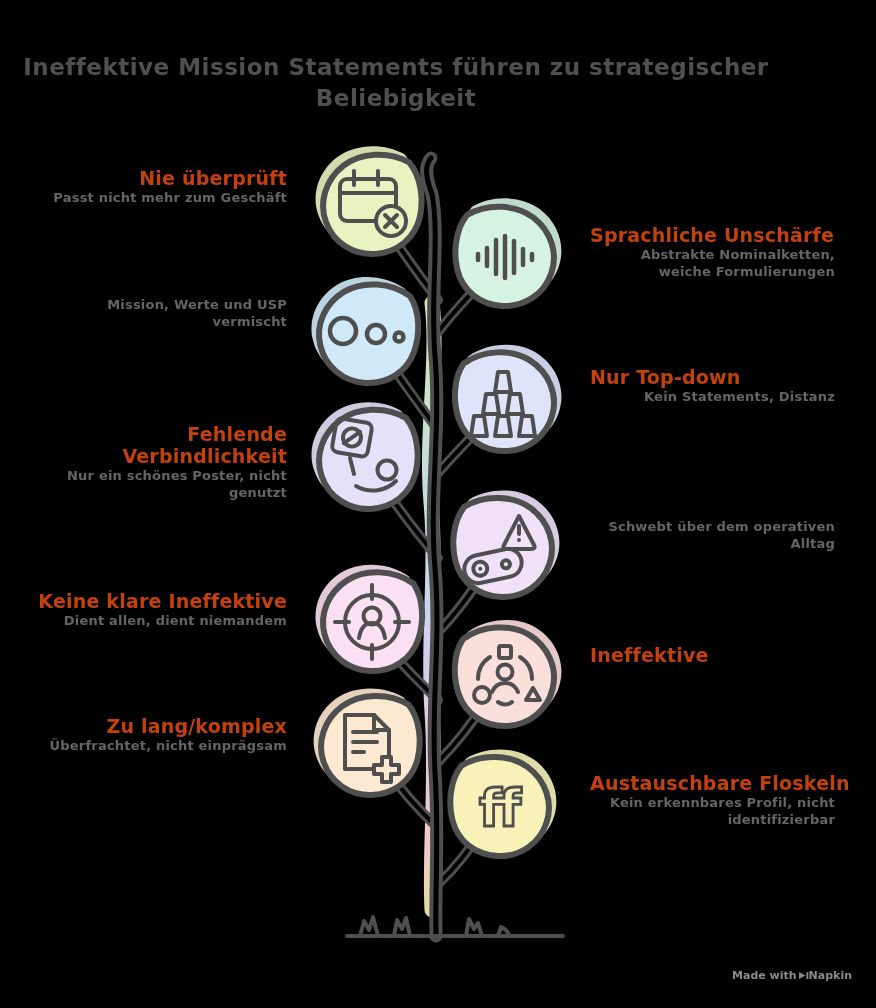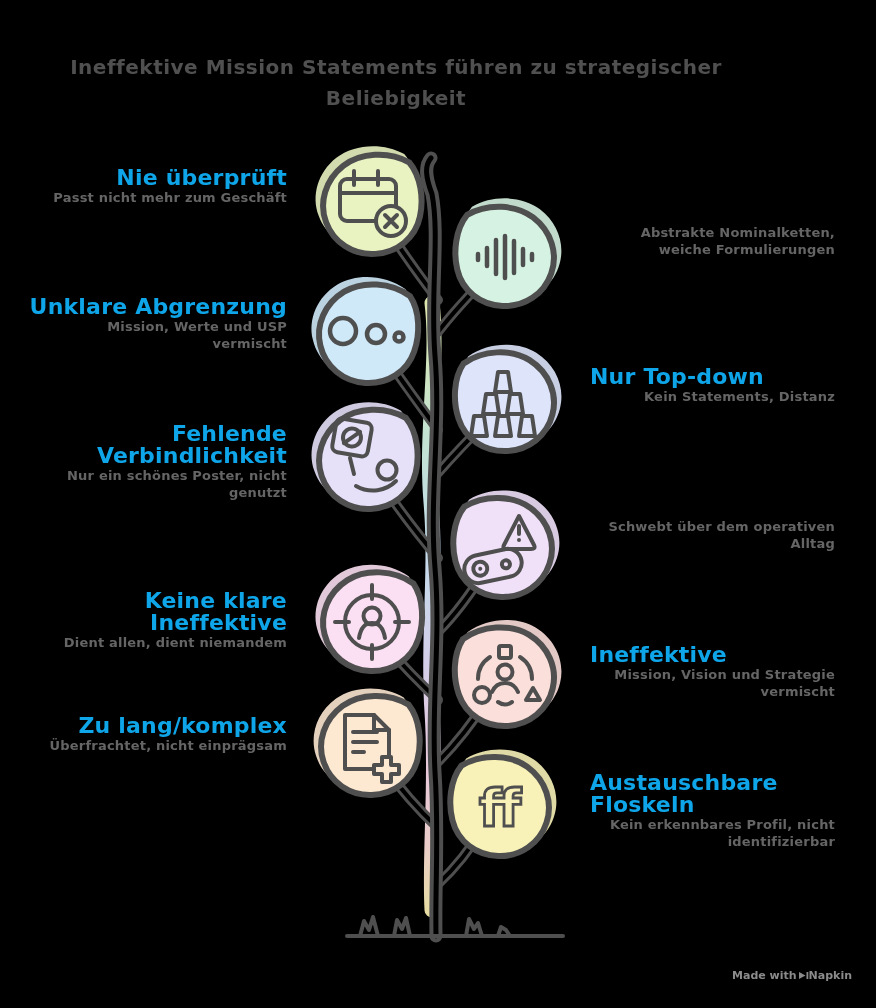--- a/index.html
+++ b/index.html
@@ -3,27 +3,27 @@
 <meta charset="utf-8">
 <style>
   html,body { margin:0; padding:0; background:#000; }
   .stage {
     position:relative; width:876px; height:1008px; background:#000;
     overflow:hidden; font-family:"DejaVu Sans", sans-serif;
   }
   .plant { position:absolute; left:0; top:0; }
   .title {
     position:absolute; top:52px; left:0; width:792px; text-align:center;
-    color:#505050; font-size:20px; font-weight:bold; letter-spacing:.5px;
+    color:#505050; font-size:23px; font-weight:bold; letter-spacing:.5px;
     line-height:31px;
   }
   .item { position:absolute; }
   .item.left  { right:589px; width:265px; text-align:right; }
   .item.right { left:590px;  width:278px; text-align:left; }
-  .heading { font-size:22px; font-weight:bold; color:#0ea5e9; letter-spacing:.2px; line-height:22px; }
+  .heading { font-size:19px; font-weight:bold; color:#c2410c; letter-spacing:.2px; line-height:22px; }
   .sub { font-size:13px; font-weight:bold; color:#656565; letter-spacing:.2px; line-height:17px; }
   .item.left  .sub { margin-left:auto; max-width:250px; }
   .item.right .sub { max-width:245px;text-align:right; }
   .footer {
     position:absolute; right:24px; top:969px; display:flex; align-items:center; 
     color:#8b8b8b; font-size:11px; font-weight:bold; cursor:pointer;
   }
   svg .ink { stroke:#4f4f4f; fill:none; stroke-linecap:round; stroke-linejoin:round; }
 </style>
 </head>
@@ -207,49 +207,48 @@
   <div class="title">
     <div>Ineffektive Mission Statements führen zu strategischer</div>
     <div>Beliebigkeit</div>
   </div>
 
   <div class="item left" style="top:167px">
     <div class="heading">Nie überprüft</div>
     <div class="sub">Passt nicht mehr zum Geschäft</div>
   </div>
   <div class="item left" style="top:296px">
-    <div class="heading">Unklare Abgrenzung</div>
     <div class="sub">Mission, Werte und USP vermischt</div>
   </div>
   <div class="item left" style="top:423px">
     <div class="heading">Fehlende Verbindlichkeit</div>
     <div class="sub">Nur ein schönes Poster, nicht genutzt</div>
   </div>
   <div class="item left" style="top:590px">
     <div class="heading">Keine klare Ineffektive</div>
     <div class="sub">Dient allen, dient niemandem</div>
   </div>
   <div class="item left" style="top:715px">
     <div class="heading">Zu lang/komplex</div>
     <div class="sub">Überfrachtet, nicht einprägsam</div>
   </div>
 
   <div class="item right" style="top:224px">
+    <div class="heading">Sprachliche Unschärfe</div>
     <div class="sub">Abstrakte Nominalketten, weiche Formulierungen</div>
   </div>
   <div class="item right" style="top:366px">
     <div class="heading">Nur Top-down</div>
     <div class="sub">Kein Statements, Distanz</div>
   </div>
   <div class="item right" style="top:518px">
     <div class="sub">Schwebt über dem operativen Alltag</div>
   </div>
   <div class="item right" style="top:644px">
     <div class="heading">Ineffektive</div>
-    <div class="sub">Mission, Vision und Strategie vermischt</div>
   </div>
   <div class="item right" style="top:772px">
     <div class="heading">Austauschbare Floskeln</div>
     <div class="sub">Kein erkennbares Profil, nicht identifizierbar</div>
   </div>
 
   <div class="footer">
     <span>Made with</span>
     <svg width="12" height="12" viewBox="0 0 12 12">
       <path d="M2,2 L8.5,5.5 L2,9 Z" fill="#8b8b8b"></path>

